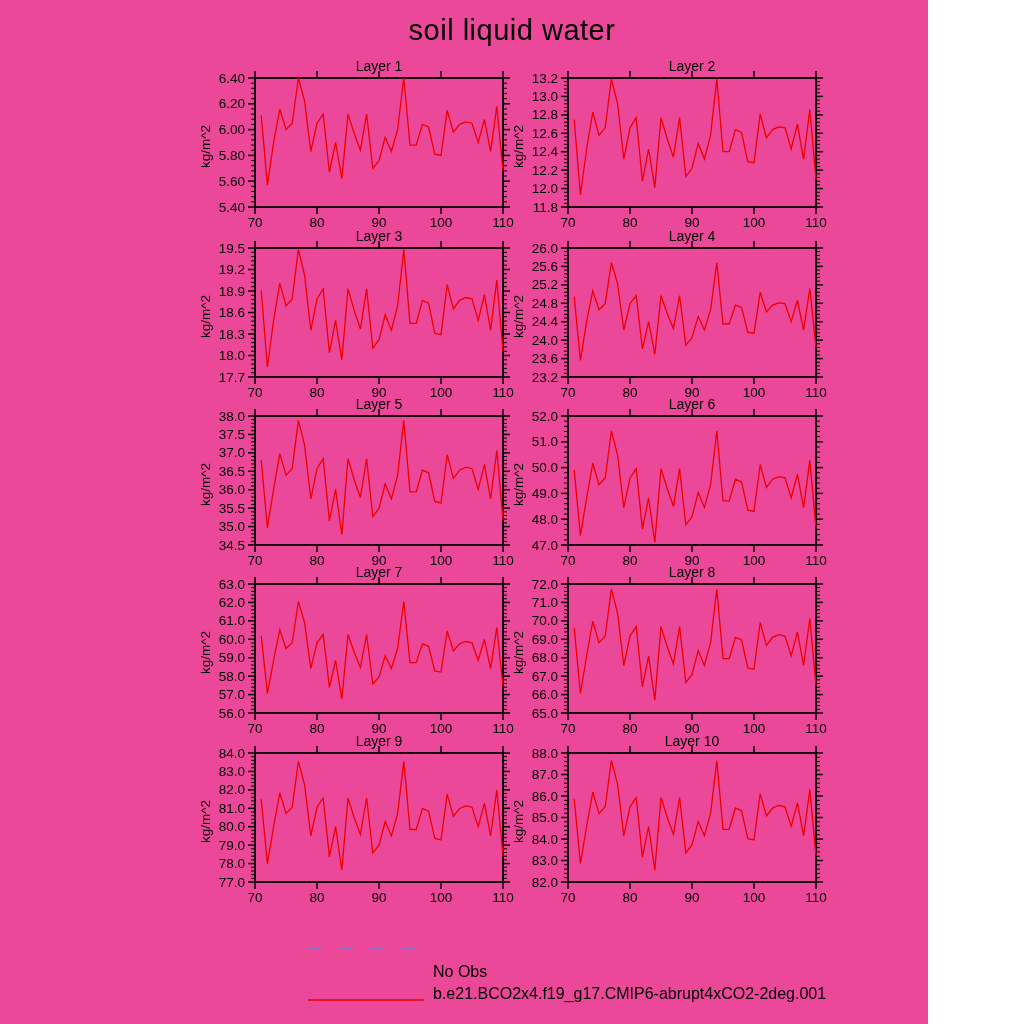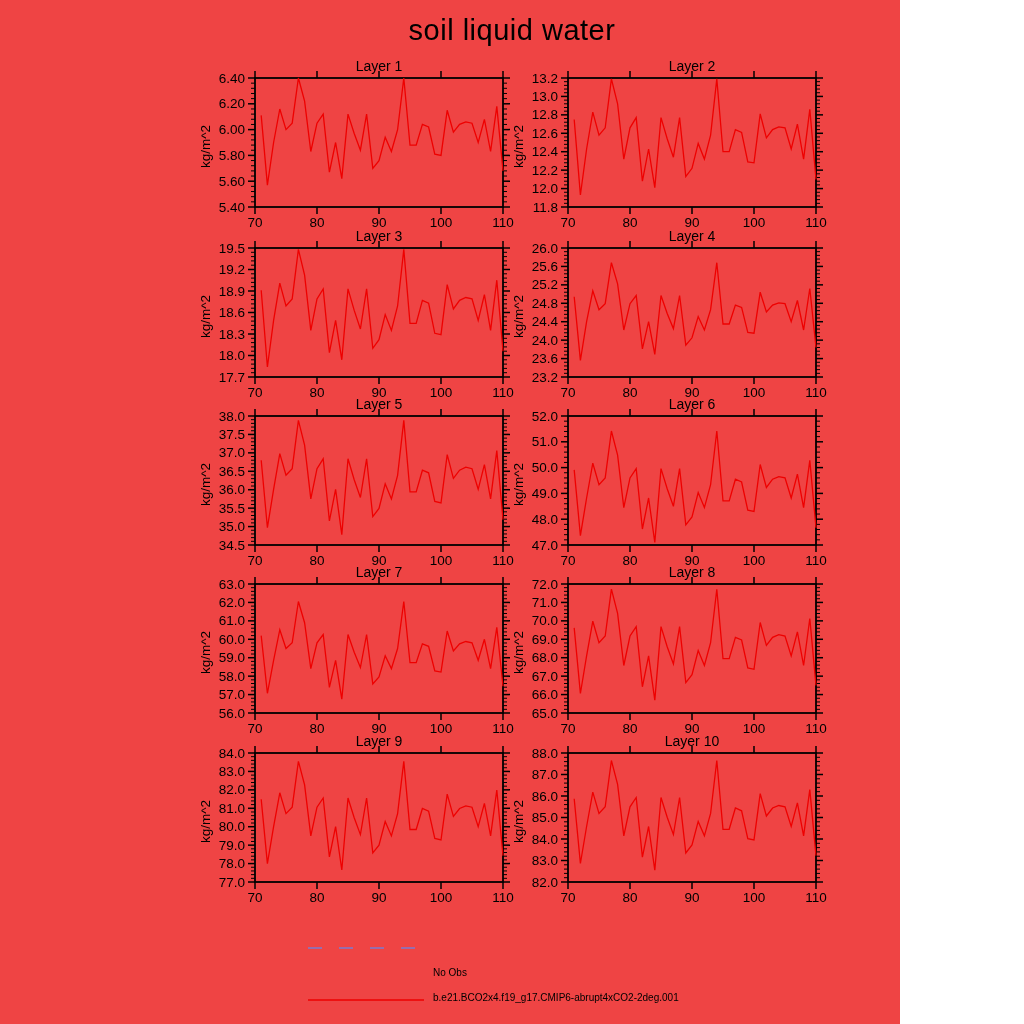--- a/index.html
+++ b/index.html
@@ -1,26 +1,26 @@
 <!DOCTYPE html>
 <html><head>
 <meta charset="utf-8">
 <style>
   html,body{margin:0;padding:0;background:#ffffff;}
-  .page{position:relative;width:900px;height:1024px;background:#ef4444;overflow:hidden;
-        font-family:"Liberation Sans",sans-serif;color:#000;}
+  .page{position:relative;width:900px;height:1024px;background:#ec4899;overflow:hidden;
+        font-family:"Liberation Sans",sans-serif;color:#000;padding-left:28px;}
   .main-title{position:absolute;top:14px;left:0;width:1024px;text-align:center;
               font-size:29px;letter-spacing:0.5px;}
   #charts{position:absolute;top:0;left:0;}
   #charts text{font-family:"Liberation Sans",sans-serif;fill:#000;}
   .legend{position:absolute;left:308px;top:939px;width:700px;}
   .legend-row{display:flex;align-items:center;height:18px;}
   .legend-row + .legend-row{margin-top:28px;align-items:flex-end;}
   .legend-line{flex:0 0 auto;margin-right:9px;}
-  .legend-label{font-size:10px;white-space:nowrap;margin-top:48px;}
+  .legend-label{font-size:16px;white-space:nowrap;margin-top:48px;}
 </style>
 </head>
 <body>
 
 <div class="page">
   <div class="main-title">soil liquid water</div>
 
   <svg id="charts" width="1024" height="920">
       <g>
         <rect x="255" y="78" width="248" height="129" fill="none" stroke="#000" stroke-width="1.8"></rect>

